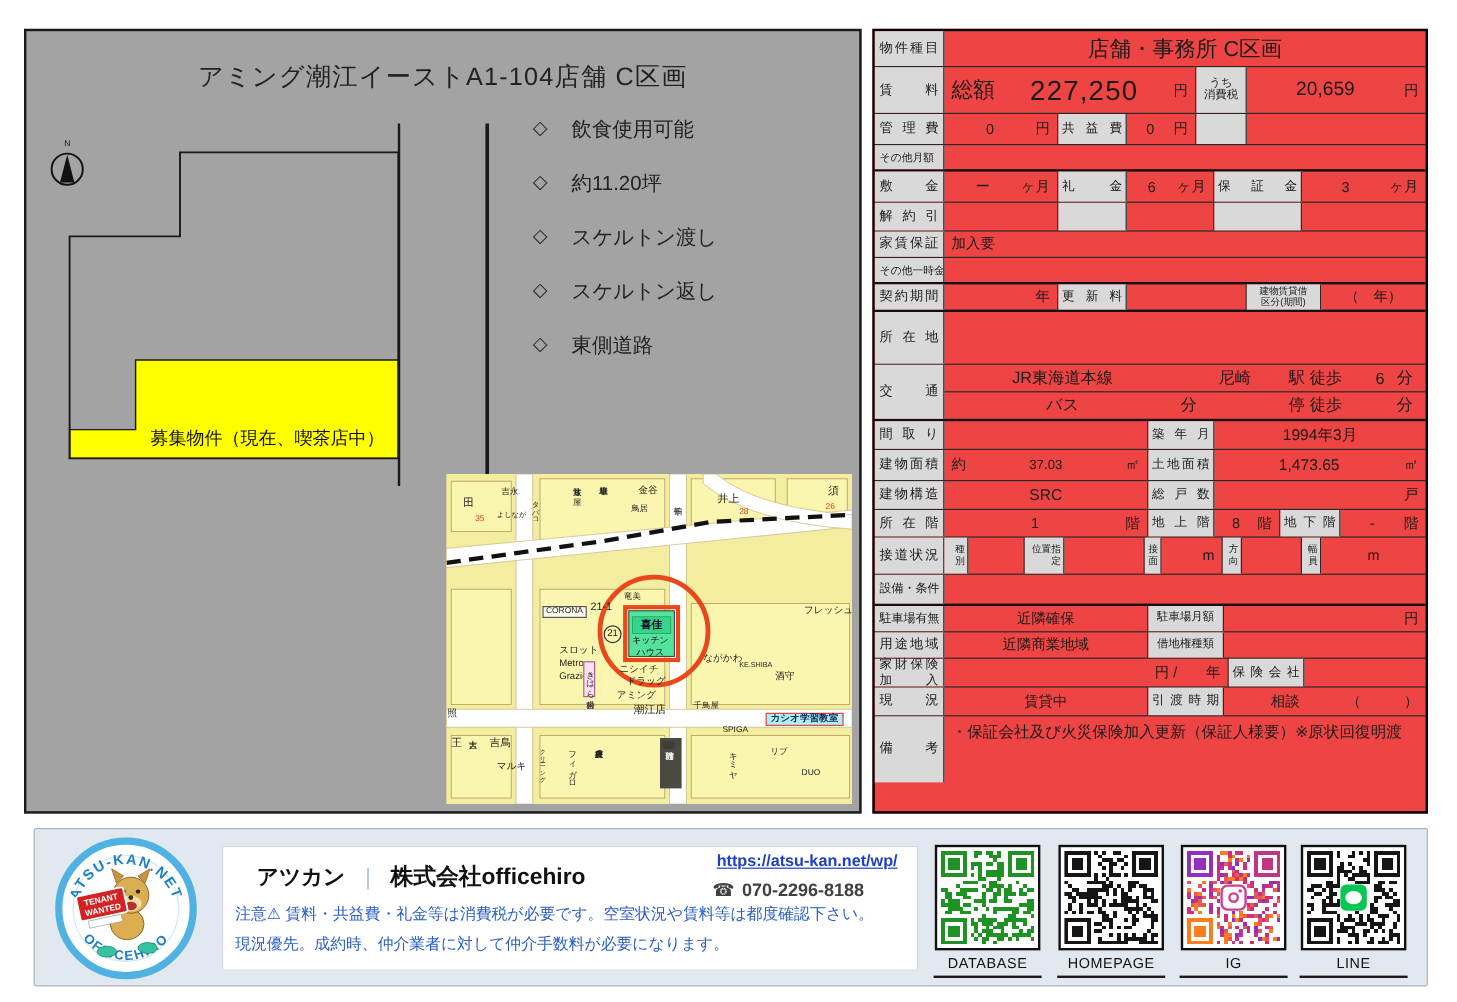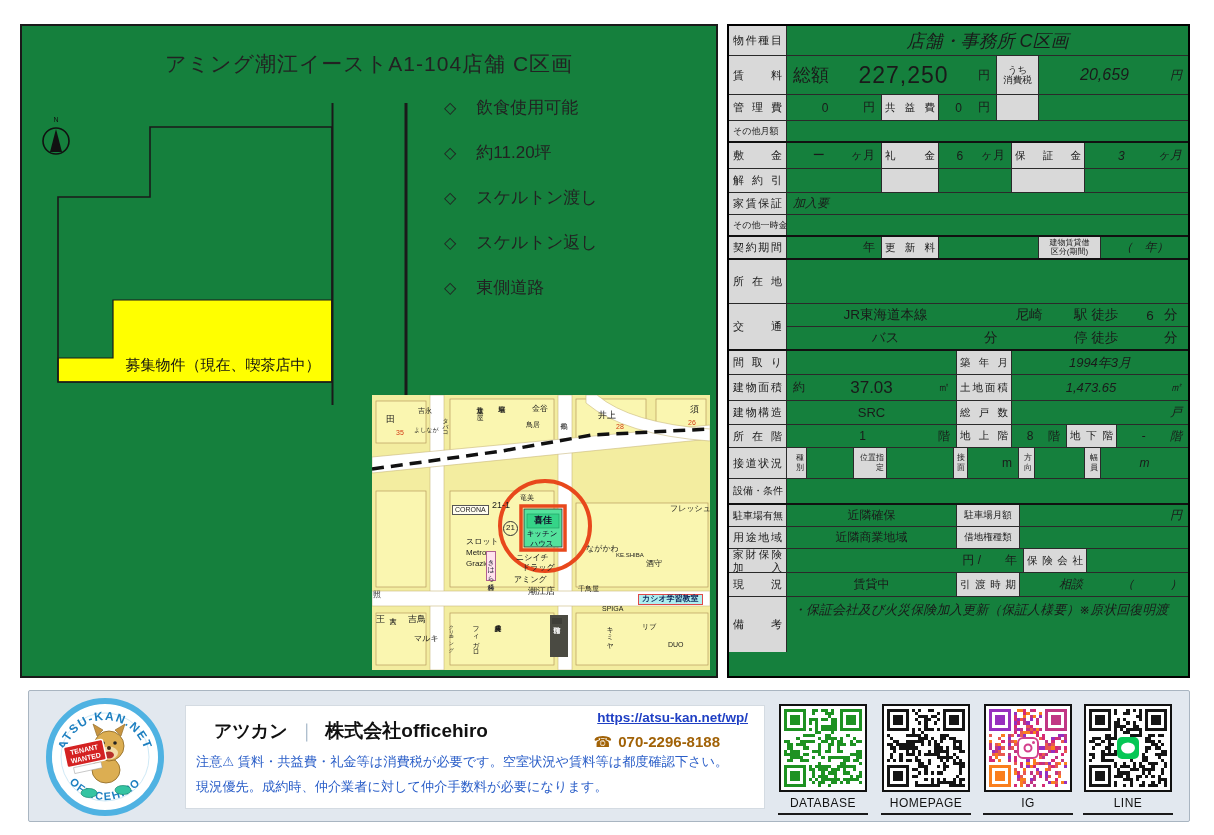--- a/index.html
+++ b/index.html
@@ -1,19 +1,19 @@
 <!DOCTYPE html>
 <html><head>
 <meta charset="utf-8">
 <style>
   html,body{margin:0;padding:0;background:#ffffff;}
   body{position:relative;width:1214px;height:835px;font-family:"Liberation Sans","DejaVu Sans",sans-serif;color:#1a1a1a;overflow:hidden;}
 
   
-  #left-panel{position:absolute;left:20px;top:24px;width:698px;height:654px;border:2px solid #1a1a1a;box-sizing:border-box;background:#15803d;}
+  #left-panel{position:absolute;left:20px;top:24px;width:698px;height:654px;border:2px solid #1a1a1a;box-sizing:border-box;background:#a3a3a3;}
   #plan-title{position:absolute;left:0;top:24px;width:100%;text-align:center;font-size:21px;letter-spacing:1px;color:#222;}
   #plan-svg{position:absolute;left:0;top:0;}
   #highlight-label{position:absolute;left:88px;top:330px;width:226px;text-align:center;font-size:15px;color:#111;}
   #compass{position:absolute;left:16px;top:88px;}
   #bullets{position:absolute;left:422px;top:68px;list-style:none;margin:0;padding:0;display:flex;flex-direction:column;gap:19px;}
   #bullets li{display:flex;align-items:center;height:26px;font-size:17px;color:#222;}
   #bullets .dia{margin-right:20px;font-size:16px;}
 
   
   #map{position:absolute;left:350px;top:369px;width:338px;height:275px;overflow:hidden;background:#f3eda0;}
@@ -23,30 +23,30 @@
   .mlabel.rednum{color:#d33c14;}
   .mlabel.boxed{background:#fffdf0;border:1px solid #555;padding:0 2px;}
   .mlabel.pink{background:#ffe2ee;border:1px solid #b06090;padding:2px 0;color:#223;}
   .mlabel.cyan{background:#aeeef0;border:1px solid #e04848;padding:0 3px;color:#10285a;font-weight:bold;z-index:6;}
   .mlabel.dark{background:#3e3e38;color:#fff;padding:3px 1px;}
   .mlabel.circled{border:1px solid #333;border-radius:50%;width:13px;height:13px;display:flex;align-items:center;justify-content:center;font-size:8px;background:#faf6b0;z-index:5;}
   #target-name{position:absolute;left:155px;top:119px;width:32px;text-align:center;font-size:9px;font-weight:bold;color:#102;z-index:6;}
   #target-tenant{position:absolute;left:152px;top:134px;width:36px;text-align:center;font-size:7.5px;color:#102;word-break:break-all;z-index:6;}
 
   
-  #table{position:absolute;left:727px;top:24px;width:463px;height:654px;border:2px solid #000;box-sizing:border-box;background:#15803d;font-size:12px;}
+  #table{position:absolute;left:727px;top:24px;width:463px;height:654px;border:2px solid #000;box-sizing:border-box;background:#ef4444;font-size:12px;}
   .trow{display:flex;box-sizing:border-box;border-top:1px solid #2a2a2a;width:100%;}
   .trow:first-child{border-top:none;}
   .trow.thick{border-top:2px solid #111;}
   .tl{width:58px;flex:0 0 58px;background:#d9d9d9;border-right:1px solid #2a2a2a;display:flex;align-items:center;box-sizing:border-box;padding:0 4px;font-size:11px;}
   .tl>span{width:100%;text-align:justify;text-align-last:justify;line-height:1.15;}
   .tl.sm{font-size:9px;}
   .tl.sm>span{text-align:left;text-align-last:left;white-space:nowrap;}
   .c{display:flex;align-items:center;box-sizing:border-box;border-right:1px solid #2a2a2a;min-width:0;}
-  .c.last,.c:last-child{border-right:none;font-style:italic;}
+  .c.last,.c:last-child{border-right:none;}
   .c.g{background:#d9d9d9;font-size:10.5px;padding:0 3px;}
   .c.g>span{width:100%;text-align:justify;text-align-last:justify;line-height:1.1;}
   .c.g.nj>span{text-align:center;text-align-last:center;white-space:nowrap;font-size:9.5px;}
   .c.ks{background:#d9d9d9;font-size:8px;padding:0 2px;text-align:right;}
   .c.ks>span{width:100%;line-height:1.2;}
   .vc{flex:1;text-align:center;min-width:0;}
   .ur{padding-right:6px;flex:0 0 auto;}
   .ul{padding-left:6px;flex:0 0 auto;}
   .fill{flex:1 1 auto;}
   .col2{flex:1;display:flex;flex-direction:column;min-width:0;}
@@ -57,21 +57,21 @@
 
   
   #footer{position:absolute;left:28px;top:690px;width:1162px;height:132px;background:#e2e8ef;border:1px solid #a9b5c1;border-radius:2px;box-sizing:border-box;}
   #logo{position:absolute;left:16px;top:5px;}
   #info-box{position:absolute;left:156px;top:14px;width:580px;height:104px;background:#ffffff;border:1px solid #d4dbe2;box-sizing:border-box;}
   #company-line{position:absolute;left:28px;top:12px;display:flex;align-items:center;}
   #brand{font-size:18px;font-weight:bold;color:#111;}
   #separator{font-size:18px;color:#9fb2c4;margin:0 10px;}
   #company{font-size:19px;font-weight:bold;color:#111;}
   #site-url{position:absolute;right:16px;top:4px;font-size:13.5px;font-weight:bold;color:#1f3fc4;text-decoration:underline;}
-  #phone-line{position:absolute;right:44px;top:27px;font-size:15px;font-weight:bold;color:#a16207;}
+  #phone-line{position:absolute;right:44px;top:27px;font-size:15px;font-weight:bold;color:#404040;}
   #phone-line .ph-icon{margin-right:6px;}
   #note1,#note2{position:absolute;left:10px;font-size:13.2px;color:#2a5ec8;white-space:nowrap;}
   #note1{top:47px;}
   #note2{top:72px;}
   .qr-item{position:absolute;top:13px;width:90px;text-align:center;border-bottom:2px solid #1a1a1a;padding-bottom:3px;}
   .qr-box{width:88px;height:88px;margin:0 auto;background:#fff;border:2px solid #111;box-sizing:border-box;display:flex;align-items:center;justify-content:center;position:relative;}
   .qr-label{font-size:12px;margin-top:4px;color:#111;letter-spacing:0.5px;}
 </style>
 </head>
 <body>
@@ -378,21 +378,21 @@
         <span class="vc">1994年3月</span>
       </div>
   </div>
 
   <div class="trow" style="height:26px">
     <div class="tl">
         <span>建物面積</span>
       </div>
     <div class="c" style="width:170px">
         <span class="ul">約</span>
-        <span class="vc" style="font-size:17px">37.03</span>
+        <span class="vc" style="font-size:11px">37.03</span>
         <span class="ur">㎡</span>
       </div>
     <div class="c g" style="width:55px">
         <span>土地面積</span>
       </div>
     <div class="c last fill">
         <span class="vc" style="font-size:13px">1,473.65</span>
         <span class="ur">㎡</span>
       </div>
   </div>

